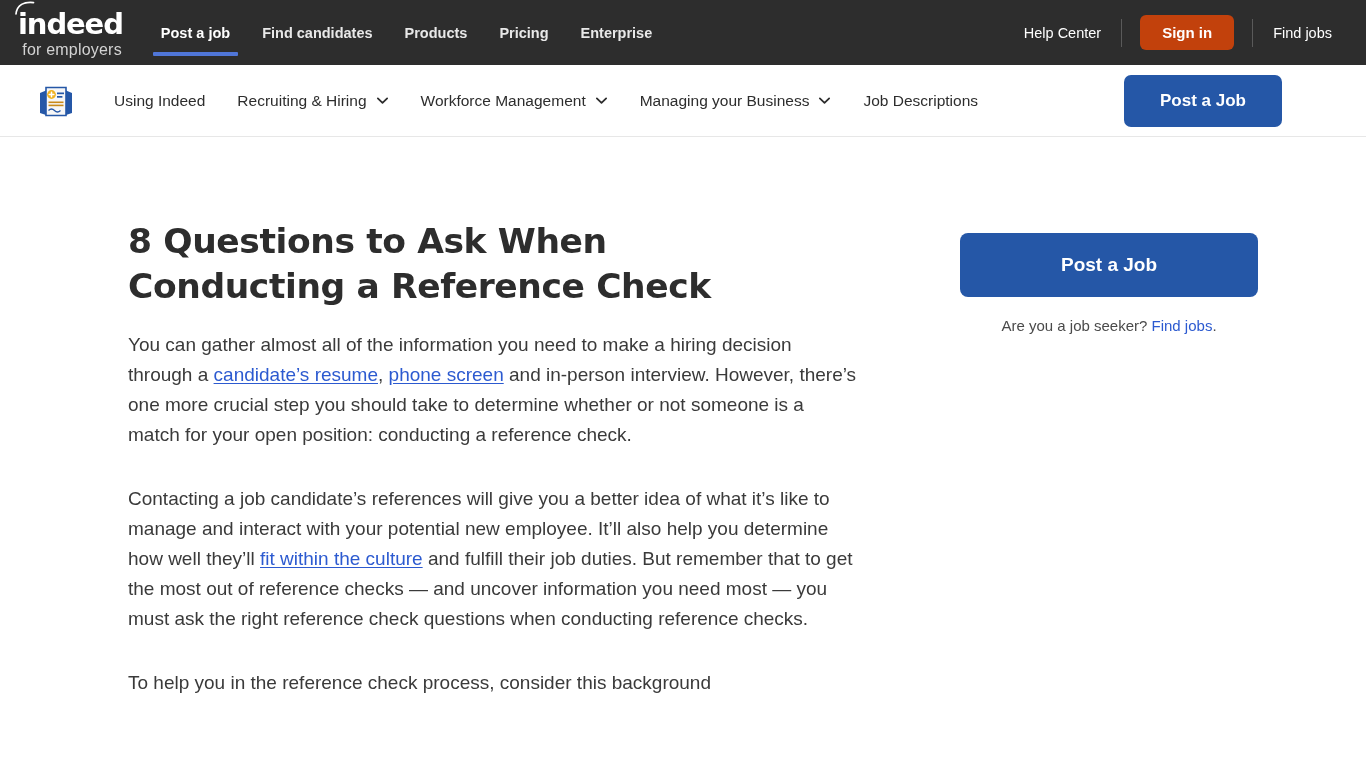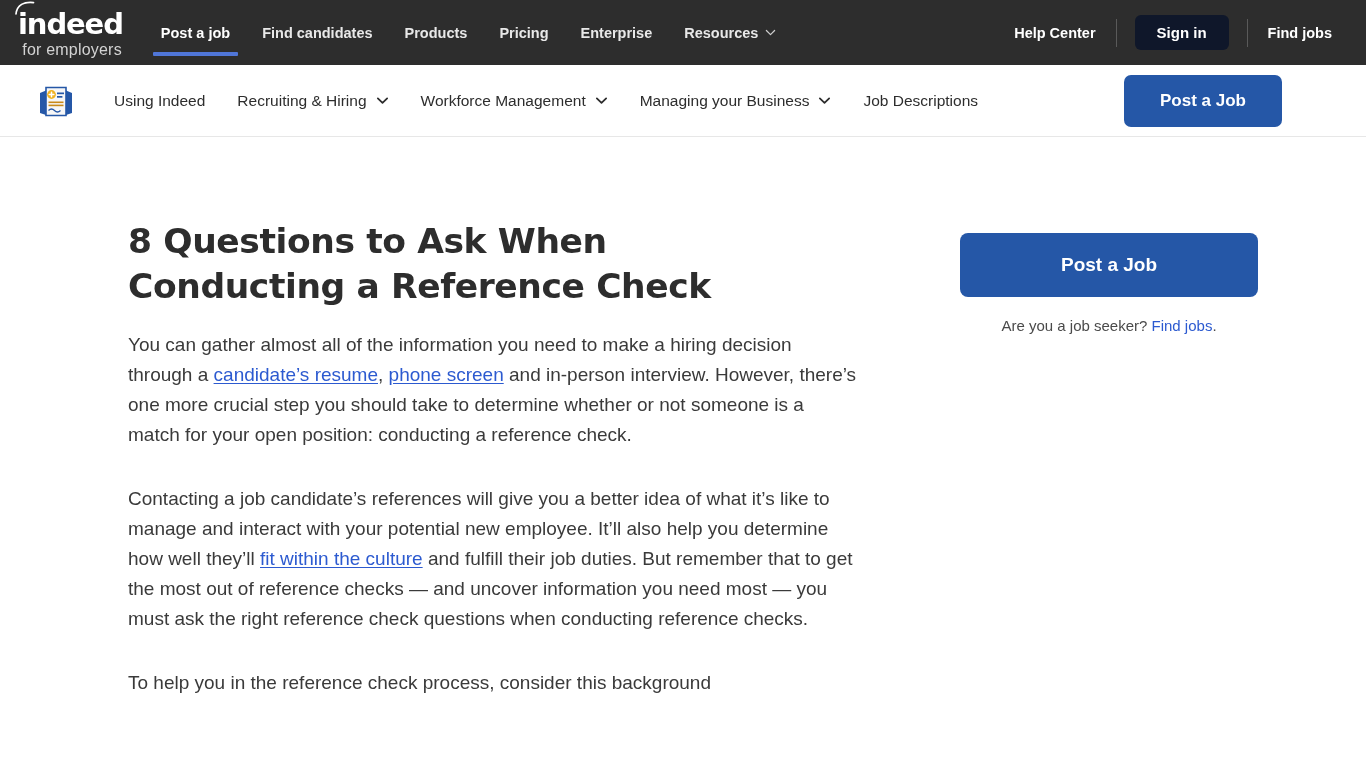--- a/index.html
+++ b/index.html
@@ -90,33 +90,33 @@
   .topnav-right {
     margin-left: auto;
     display: flex;
     align-items: center;
     padding-right: 14px;
     gap: 0;
   }
   .tn-r-item {
     color: #ffffff;
     font-size: 14.5px;
-    font-weight: 700;
+    font-weight: 400;
     padding: 0 20px;
     cursor: pointer;
     white-space: nowrap;
     text-align: right;
   }
   .tn-sep {
     width: 1px;
     height: 28px;
     background: #5a5a5a;
   }
   .signin-btn {
-    background: #0f172a;
+    background: #c2410c;
     color: #ffffff;
     font-size: 15px;
     font-weight: bold;
     border: none;
     border-radius: 6px;
     padding: 9px 22px;
     margin: 0 18px;
     cursor: pointer;
     font-family: "Liberation Sans", sans-serif;
     white-space: nowrap;
@@ -257,26 +257,20 @@
         <span>Find candidates</span>
       </div>
       <div class="topnav-link">
         <span>Products</span>
       </div>
       <div class="topnav-link">
         <span>Pricing</span>
       </div>
       <div class="topnav-link">
         <span>Enterprise</span>
-      </div>
-      <div class="topnav-link">
-        <span>Resources</span>
-        <svg class="chev-thin" viewBox="0 0 12 12">
-          <path d="M1.5 3.8 L6 8.4 L10.5 3.8" fill="none" stroke="#cfcfcf" stroke-width="1.3" stroke-linecap="round" stroke-linejoin="round"></path>
-        </svg>
       </div>
     </nav>
   </div>
 
   <div class="topnav-right">
     <div class="tn-r-item">Help Center</div>
     <div class="tn-sep"></div>
     <button class="signin-btn">Sign in</button>
     <div class="tn-sep"></div>
     <div class="tn-r-item">Find jobs</div>

